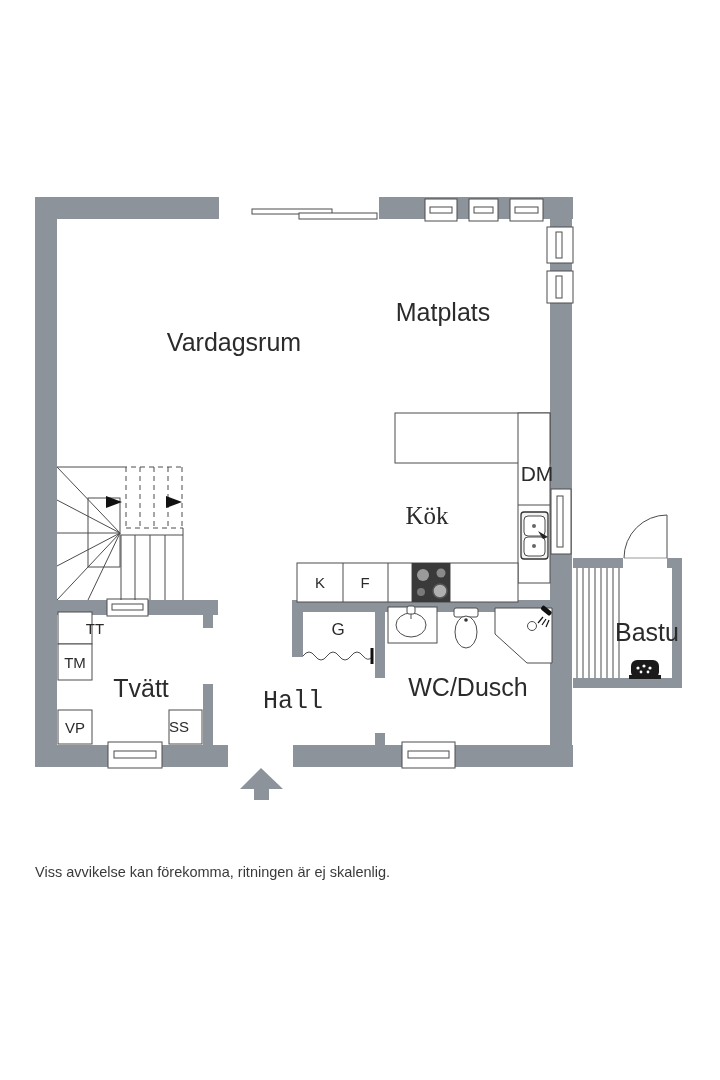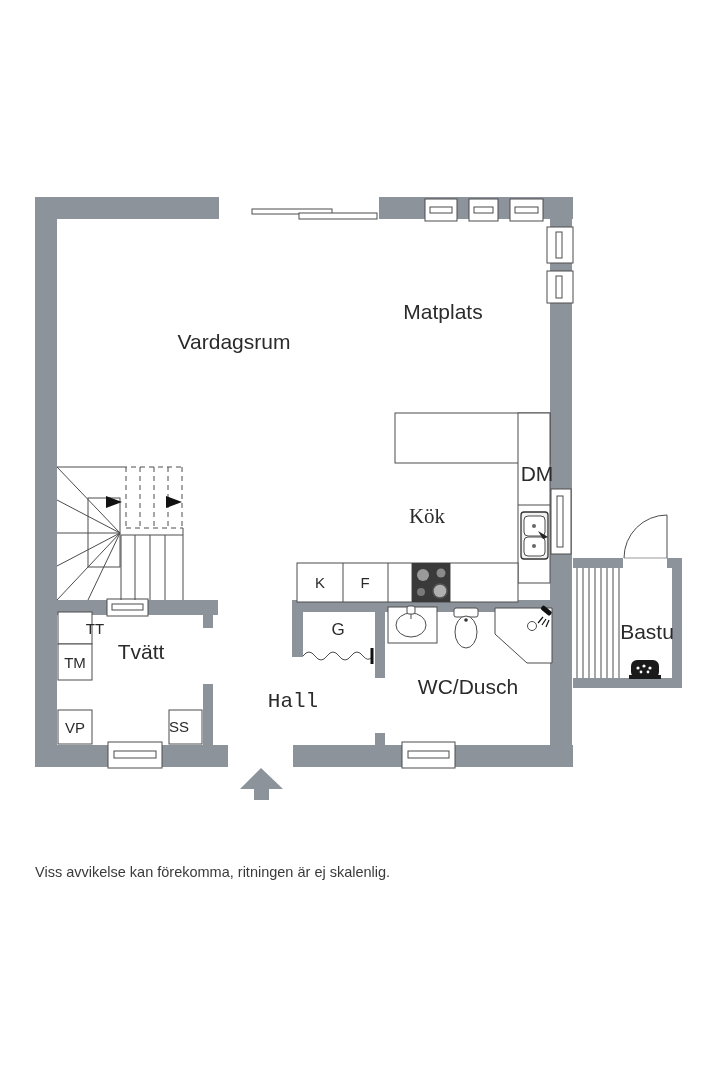--- a/index.html
+++ b/index.html
@@ -5,21 +5,21 @@
   html,body{margin:0;padding:0;background:#ffffff;}
   .page{position:relative;width:720px;height:1080px;background:#ffffff;overflow:hidden;
         font-family:"Liberation Sans", sans-serif;}
   svg{position:absolute;left:0;top:0;}
   .w{fill:#8d939b;}
   .ln{stroke:#4c4c4c;stroke-width:1;fill:none;}
   .lnf{stroke:#4c4c4c;stroke-width:1;fill:#ffffff;}
   .dash{stroke:#6f6f6f;stroke-width:1.2;fill:none;stroke-dasharray:6 5;}
   .sdash{stroke:#4c4c4c;stroke-width:1;fill:none;stroke-dasharray:5 4;}
   .lbl{position:absolute;transform:translate(-50%,-50%);color:#2b2b2b;white-space:nowrap;}
-  .room{font-size:21px;}
+  .room{font-size:25px;}
   .small{font-size:15px;}
   .footer{position:absolute;left:35px;top:864px;font-size:14.5px;color:#3a3a3a;text-align:right;}
 </style>
 </head>
 <body>
 
 <div class="page">
 
 <svg width="720" height="1080" viewBox="0 0 720 1080">
 
@@ -225,21 +225,21 @@
     <polygon points="240,789 283,789 261,768" fill="#8d939b"></polygon>
     <rect x="254" y="789" width="15" height="11" fill="#8d939b"></rect>
   </g>
 
 </svg>
 
 <div class="lbl room" style="left:234px;top:342px;">Vardagsrum</div>
 <div class="lbl room" style="left:443px;top:312px;">Matplats</div>
 <div class="lbl room" style="left:427px;top:516px;font-family:Liberation Serif, serif;">Kök</div>
 <div class="lbl room" style="left:293px;top:701px;font-family:Liberation Mono, monospace;">Hall</div>
-<div class="lbl room" style="left:141px;top:652px;">Tvätt</div>
+<div class="lbl room" style="left:141px;top:688px;">Tvätt</div>
 <div class="lbl room" style="left:468px;top:687px;">WC/Dusch</div>
 <div class="lbl room" style="left:647px;top:620px;margin-top:12px;">Bastu</div>
 
 <div class="lbl small" style="left:537px;top:474px;font-size:21px;">DM</div>
 <div class="lbl small" style="left:320px;top:582px;">K</div>
 <div class="lbl small" style="left:365px;top:582px;">F</div>
 <div class="lbl small" style="left:338px;top:630px;font-size:17px;">G</div>
 <div class="lbl small" style="left:75px;top:628px;margin-left:20px;">TT</div>
 <div class="lbl small" style="left:75px;top:662px;">TM</div>
 <div class="lbl small" style="left:75px;top:727px;">VP</div>

